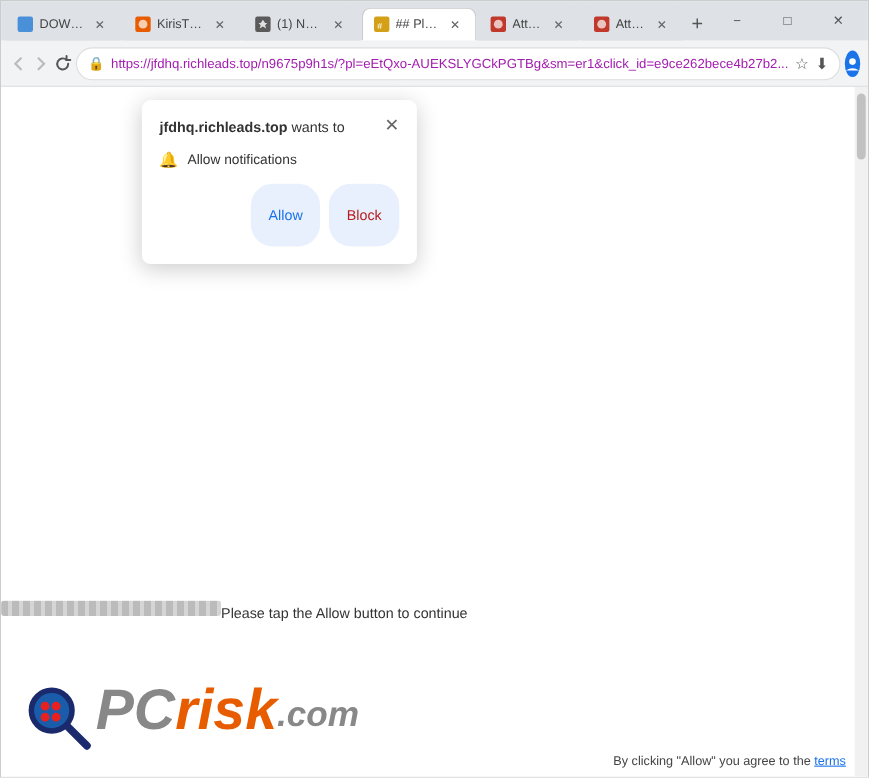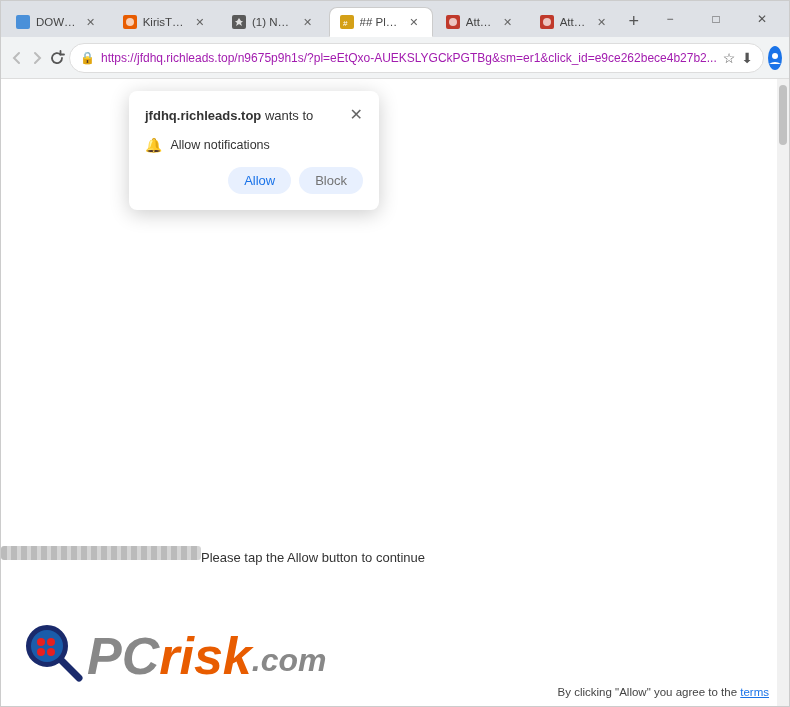--- a/index.html
+++ b/index.html
@@ -241,35 +241,35 @@
       color: #555;
     }
 
     .popup-buttons {
       display: flex;
       justify-content: flex-end;
       gap: 8px;
     }
 
     .popup-btn {
-      padding: 6px 16px;
+      padding: 21px 16px;
       border-radius: 20px;
       font-size: 13px;
       cursor: pointer;
       border: none;
     }
 
     .btn-allow {
       background: #e8f0fe;
       color: #1a73e8;
     }
 
     .btn-block {
       background: #e8f0fe;
-      color: #737373;
+      color: #b91c1c;
     }
 
     
     .main-body {
       position: absolute;
       top: 0;
       left: 0;
       right: 12px;
       bottom: 0;
       display: flex;
@@ -304,21 +304,21 @@
       font-size: 13px;
       color: #333;
     }
 
     
     .pcrisk-logo {
       position: absolute;
       bottom: 24px;
       left: 20px;
       display: flex;
-      align-items: flex-end;
+      align-items: flex-start;
       gap: 0;
     }
 
     .pcrisk-text {
       font-size: 52px;
       font-weight: bold;
       font-style: italic;
       line-height: 1;
     }
 

